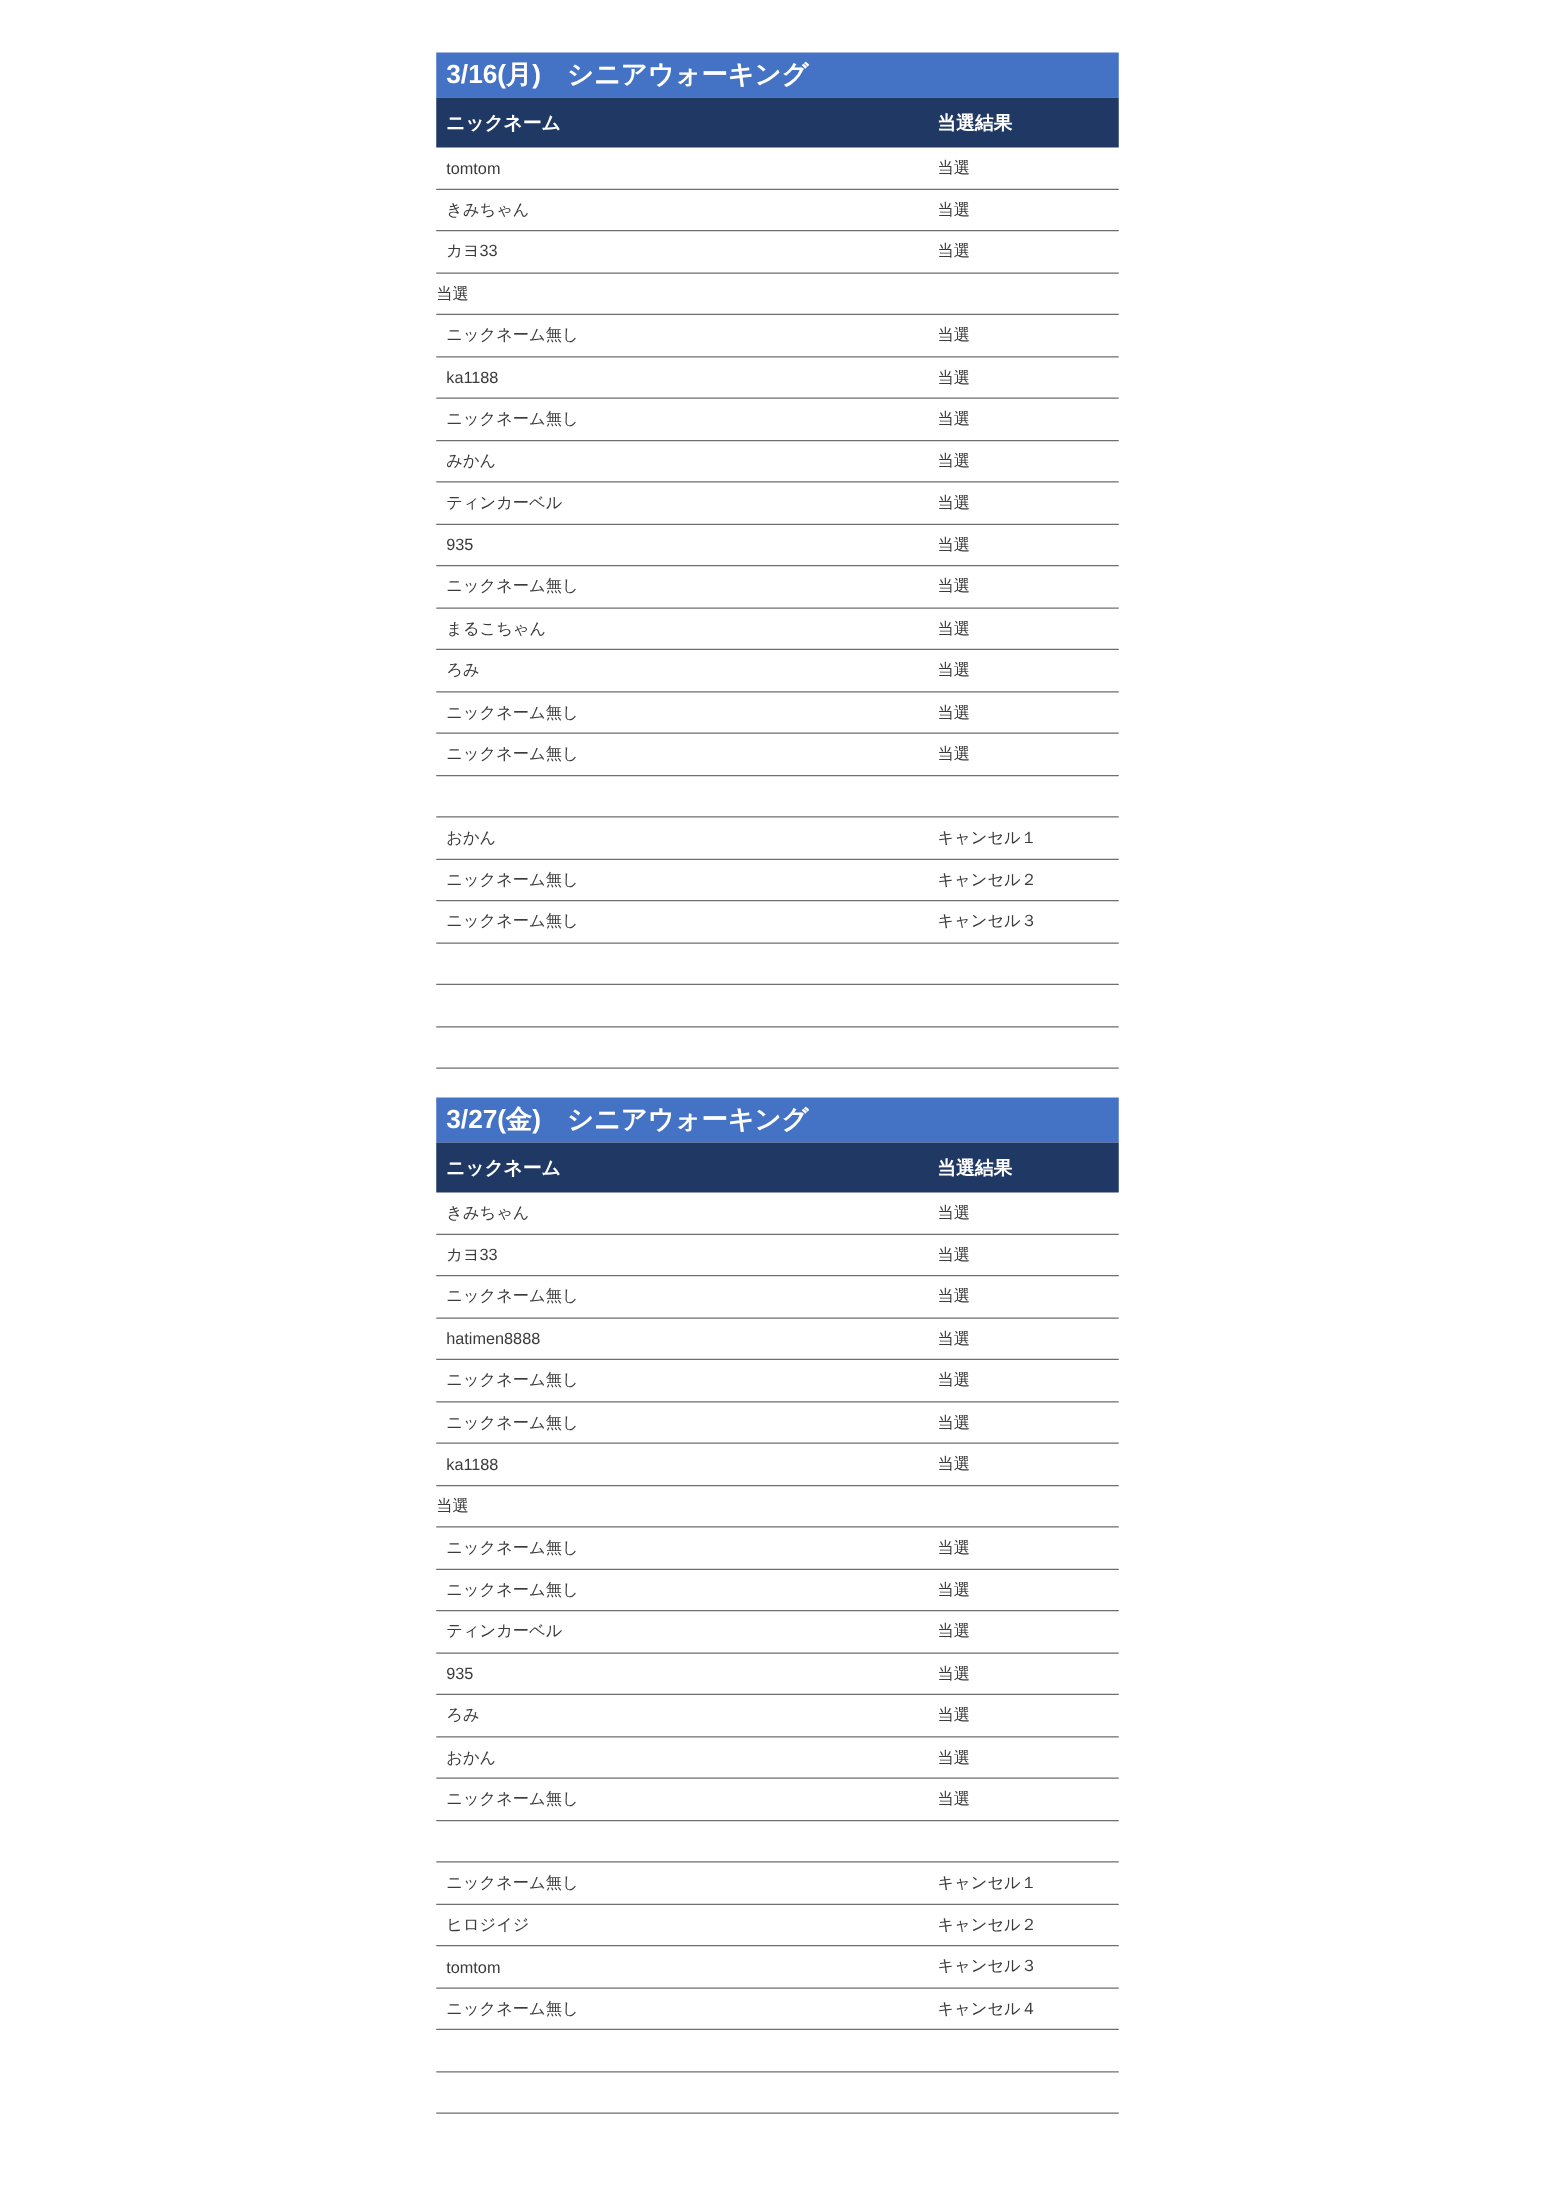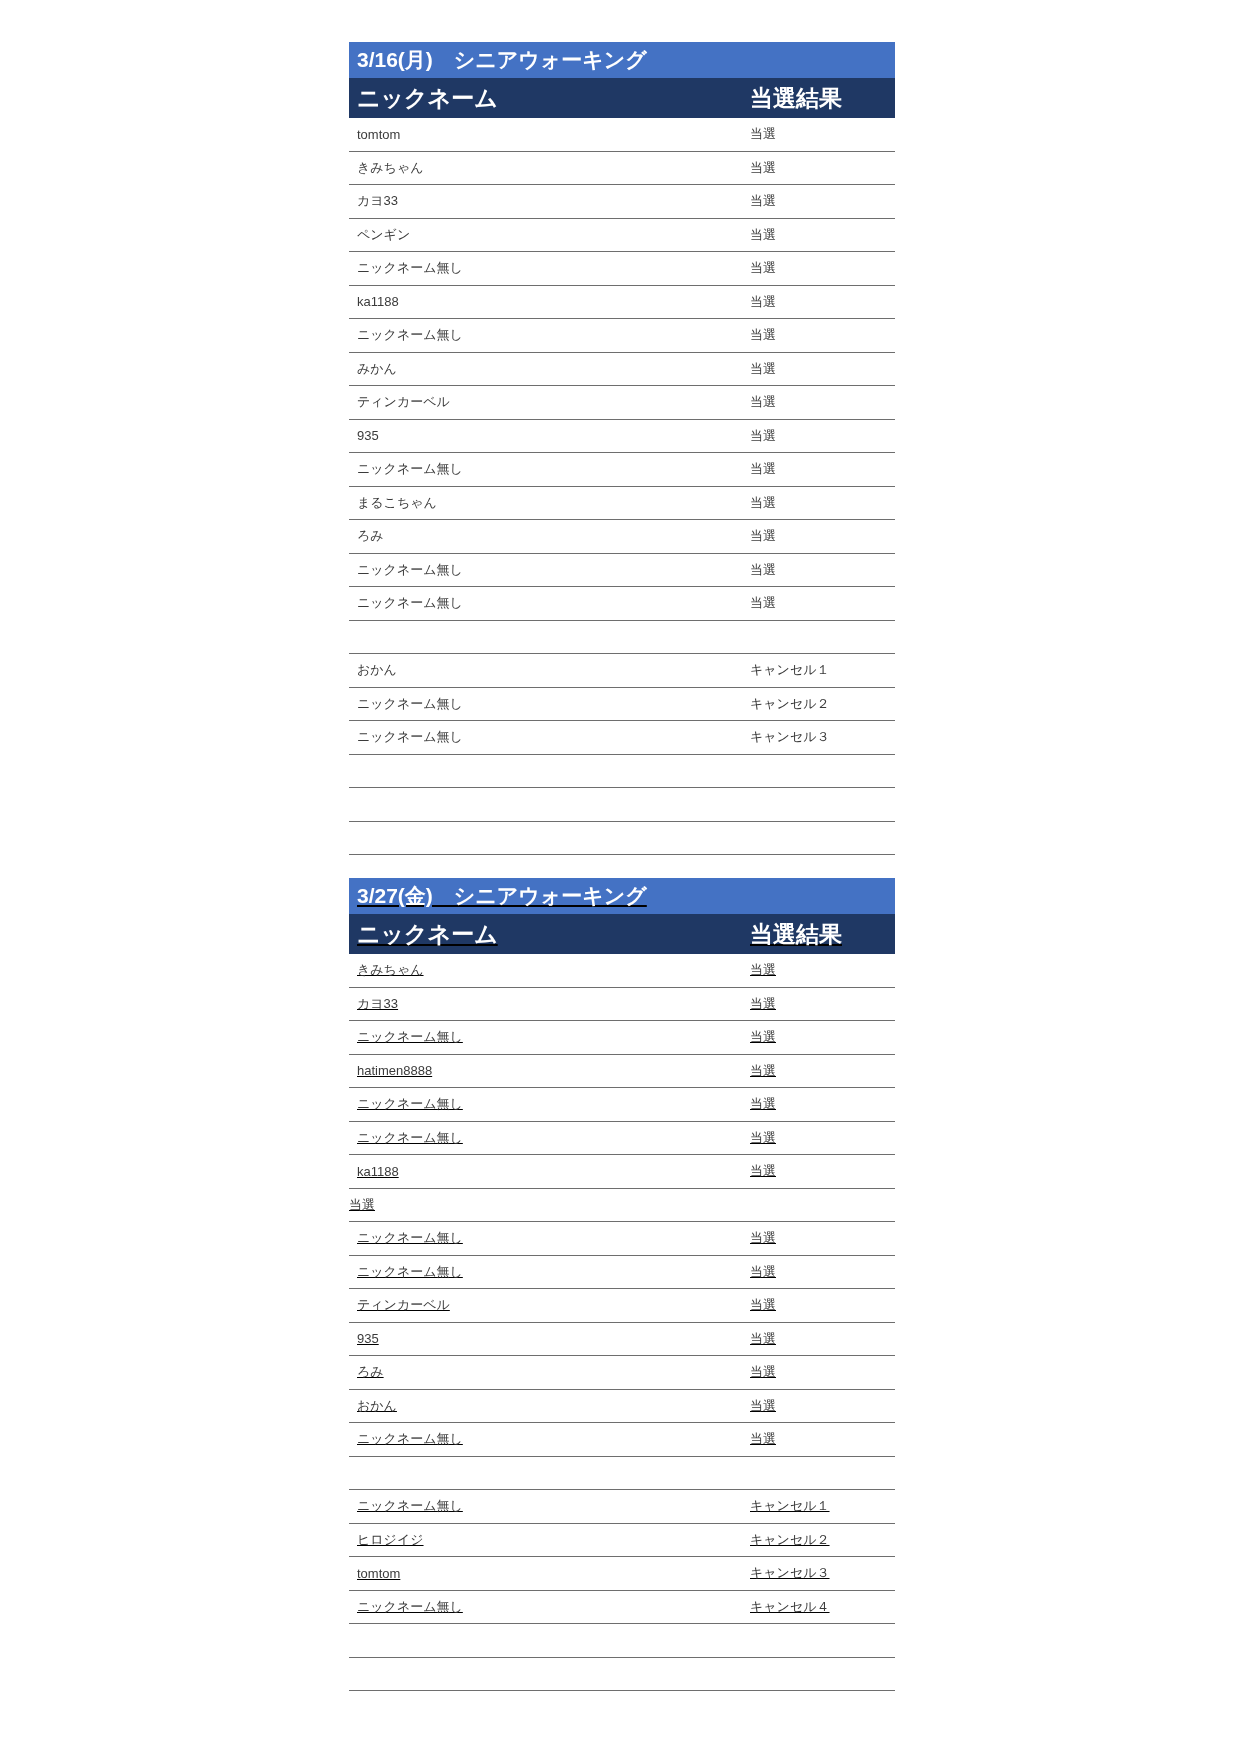--- a/index.html
+++ b/index.html
@@ -12,29 +12,29 @@
   }
   html,body{margin:0;padding:0;background:#fff;}
   .page{
     position:relative;width:1088px;height:1754px;
     background:var(--page-bg);
     font-family:"Liberation Sans","DejaVu Sans",sans-serif;
     overflow:hidden;
   }
   .result-table{position:absolute;left:349px;width:546px;}
   .t1{top:42px;}
-  .t2{top:878px;text-decoration:underline;}
+  .t2{top:878px;}
   .title-band{
     height:36px;background:var(--title-bg);color:var(--header-fg);
     font-weight:bold;font-size:21px;line-height:36px;
     padding-left:8px;box-sizing:border-box;white-space:pre;
   }
   .header-band{
     height:40px;background:var(--header-bg);color:var(--header-fg);
-    font-weight:bold;font-size:23px;display:flex;align-items:center;
+    font-weight:bold;font-size:15px;display:flex;align-items:center;
     box-sizing:border-box;
   }
   .cell-nick{width:401px;padding-left:8px;box-sizing:border-box;flex:none;white-space:pre;overflow:hidden;}
   .cell-res{flex:1;white-space:pre;overflow:hidden;}
   .rows{width:100%;}
   .row{
     height:33.5px;display:flex;align-items:center;
     border-bottom:1px solid var(--grid);
     font-size:13px;color:var(--body-fg);box-sizing:border-box;
     background:transparent;
@@ -62,21 +62,20 @@
           <div class="cell-nick">きみちゃん</div>
           <div class="cell-res">当選</div>
         </div>
 
         <div class="row">
           <div class="cell-nick">カヨ33</div>
           <div class="cell-res">当選</div>
         </div>
 
         <div class="row">
-          <div class="cell-nick">ペンギン</div>
           <div class="cell-res">当選</div>
         </div>
 
         <div class="row">
           <div class="cell-nick">ニックネーム無し</div>
           <div class="cell-res">当選</div>
         </div>
 
         <div class="row">
           <div class="cell-nick">ka1188</div>

